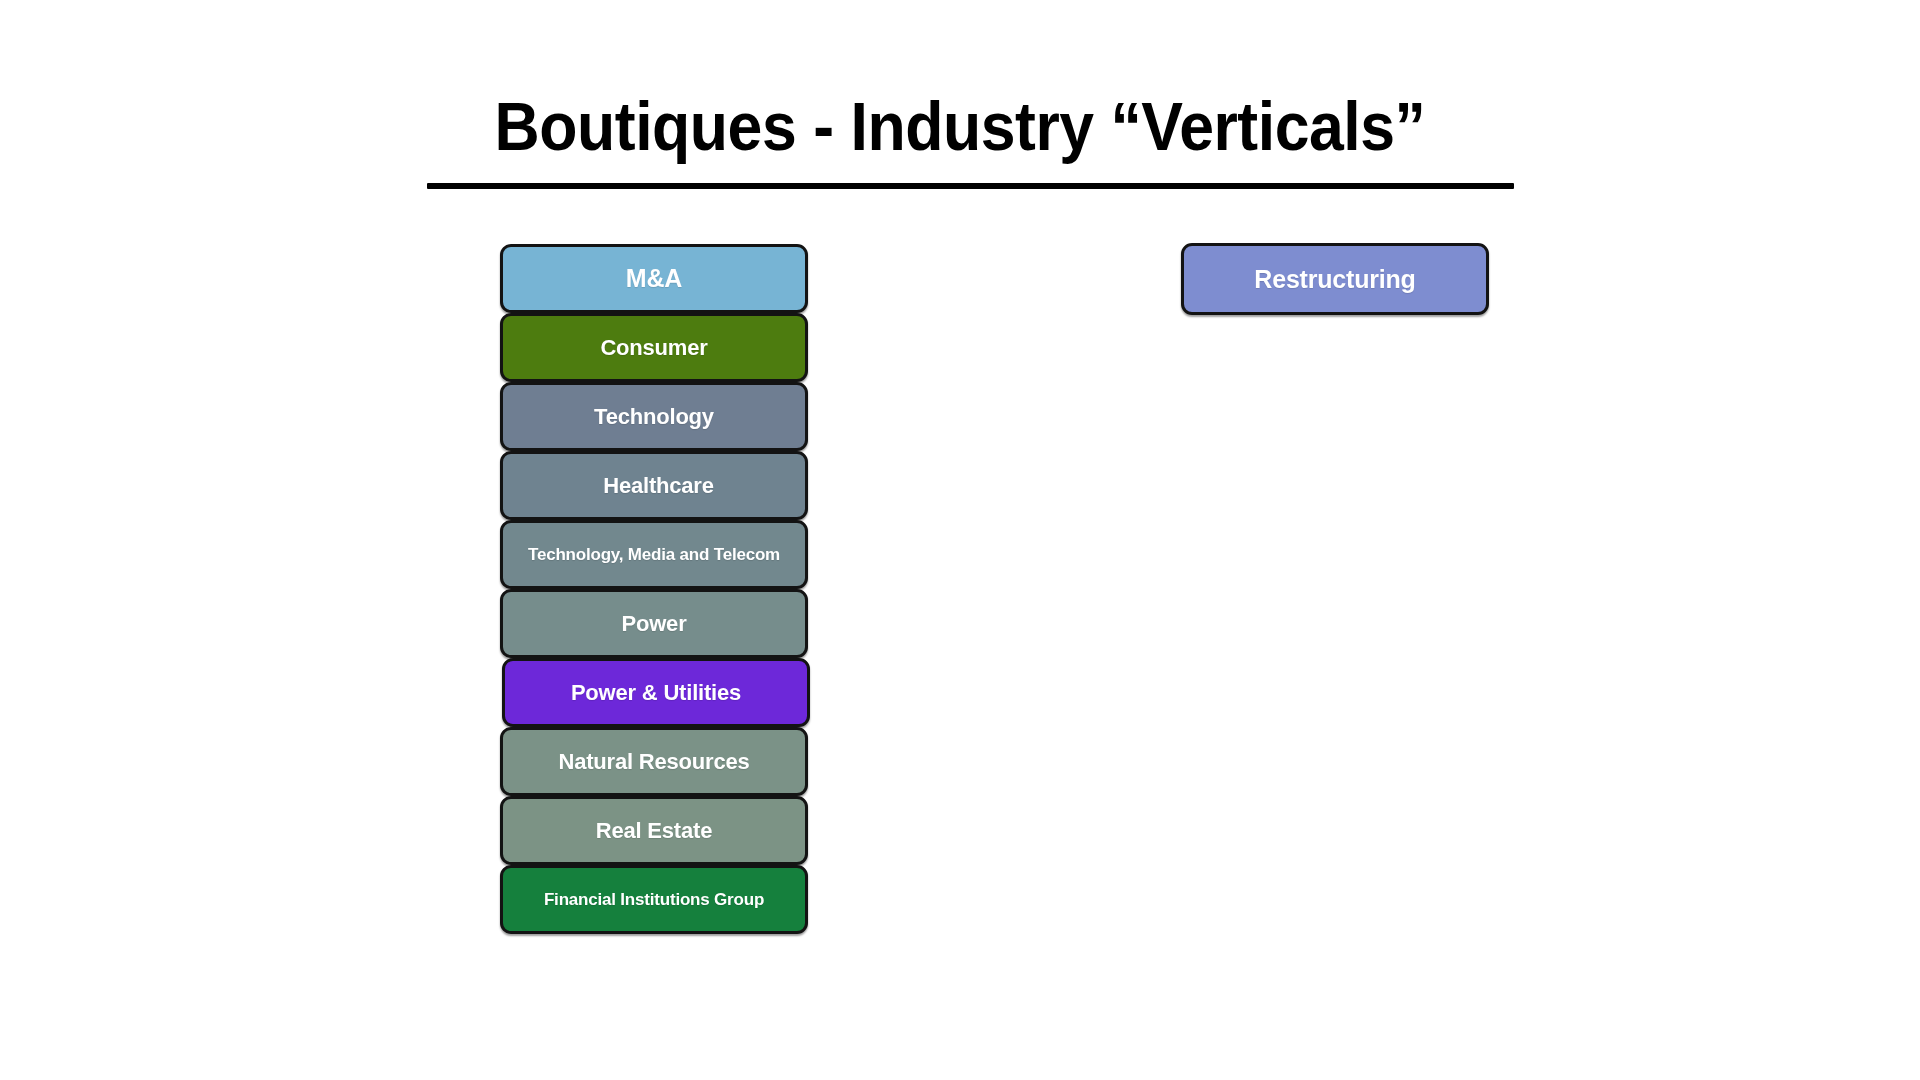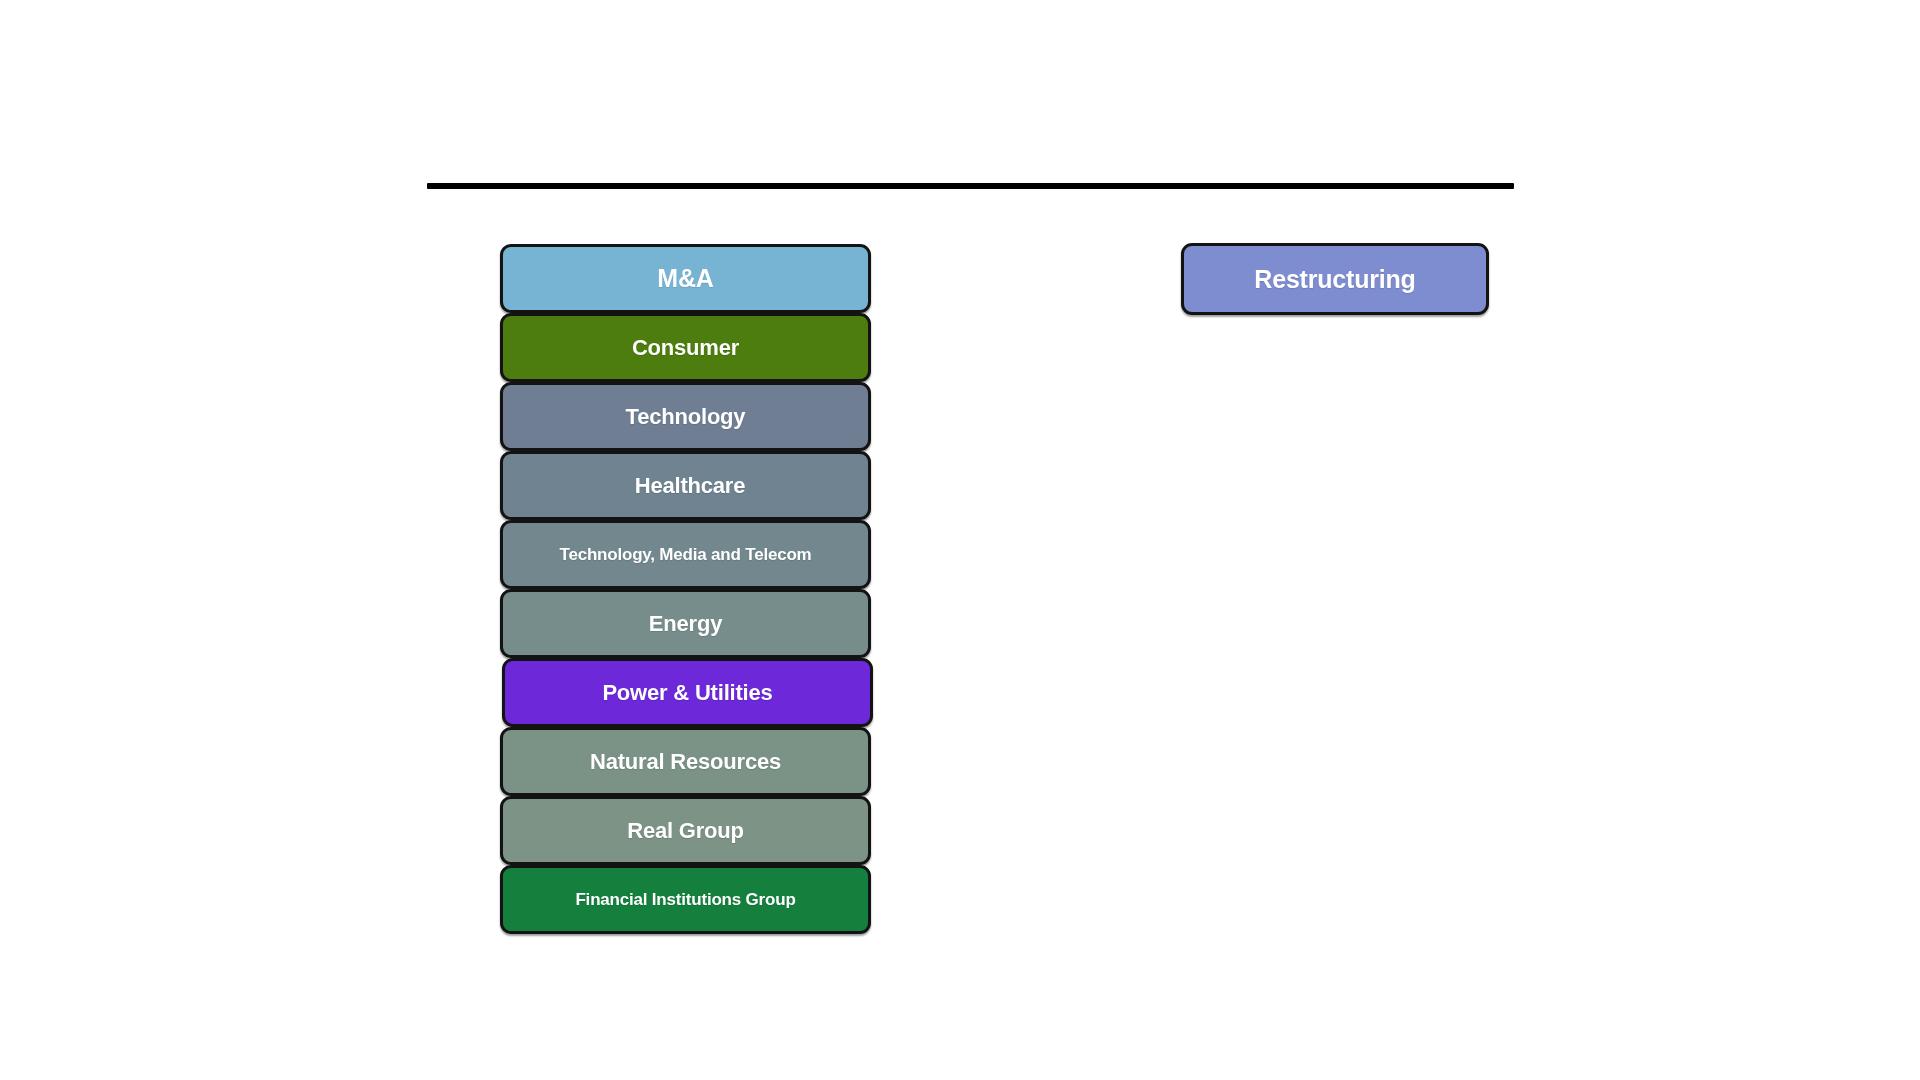--- a/index.html
+++ b/index.html
@@ -47,21 +47,21 @@
     top: 183px;
     width: 1087px;
     height: 6px;
     background: #000000;
     border-radius: 1px;
   }
 
   
   .vbox {
     position: absolute;
-    width: 371px;
+    width: 308px;
     height: 69px;
     border: 3px solid #131313;
     border-radius: 11px;
     display: flex;
     align-items: center;
     justify-content: center;
     color: #ffffff;
     font-weight: 700;
     text-align: center;
     padding: 0 8px;
@@ -86,50 +86,53 @@
   
   .right-col { position: absolute; left: 1157px; top: 243px; }
   .right-col .vbox { width: 308px; height: 72px; margin-left: 24px; }
   .right-col .vbox .label { font-size: 25px; }
 </style>
 </head>
 <body>
 
 <div class="slide">
 
+  <div class="title-block">
+    <h1 class="slide-title">Boutiques - Industry “Verticals”</h1>
+  </div>
 
   <div class="title-rule"></div>
 
   <div class="left-col" id="left-col">
       <div class="vbox lead" style="top: 0px; left: 0px; background: rgb(119, 180, 212);">
         <span class="label">M&amp;A</span>
       </div>
       <div class="vbox" style="top: 69px; left: 0px; background: #4d7c0f;">
         <span class="label">Consumer</span>
       </div>
       <div class="vbox" style="top: 138px; left: 0px; background: rgb(111, 126, 146);">
         <span class="label">Technology</span>
       </div>
       <div class="vbox" style="top: 207px; left: 0px; background: rgb(111, 131, 144); padding-left: 17px;">
         <span class="label">Healthcare</span>
       </div>
       <div class="vbox small" style="top: 276px; left: 0px; background: rgb(114, 136, 142);">
         <span class="label">Technology, Media and Telecom</span>
       </div>
       <div class="vbox" style="top: 345px; left: 0px; background: rgb(118, 141, 140);">
-        <span class="label">Energy</span>
+        <span class="label">Power</span>
       </div>
       <div class="vbox" style="top: 414px; left: 2px; background: #6d28d9;">
         <span class="label">Power &amp; Utilities</span>
       </div>
       <div class="vbox" style="top: 483px; left: 0px; background: rgb(123, 146, 135);">
         <span class="label">Natural Resources</span>
       </div>
       <div class="vbox" style="top: 552px; left: 0px; background: rgb(124, 147, 133);">
-        <span class="label">Real Group</span>
+        <span class="label">Real Estate</span>
       </div>
       <div class="vbox small" style="top: 621px; left: 0px; background: #15803d;">
         <span class="label">Financial Institutions Group</span>
       </div>
     </div>
 
   <div class="right-col" id="right-col">
       <div class="vbox lead" style="top: 0px; left: 0px; background: rgb(126, 141, 208);">
         <span class="label">Restructuring</span>
       </div>

